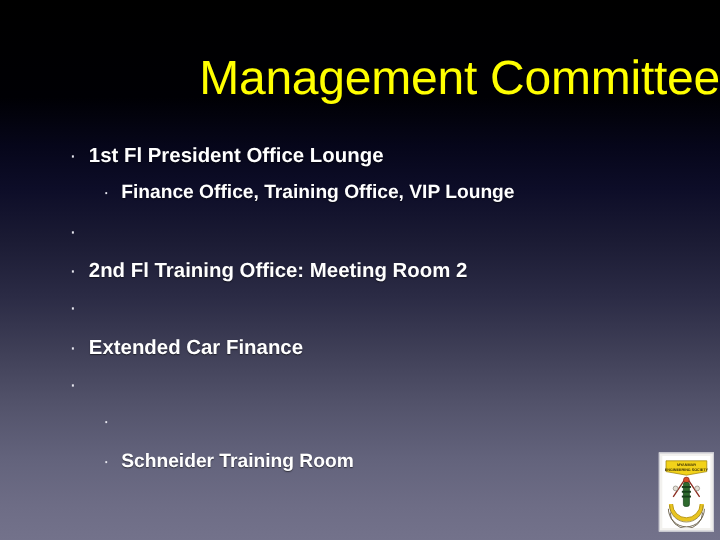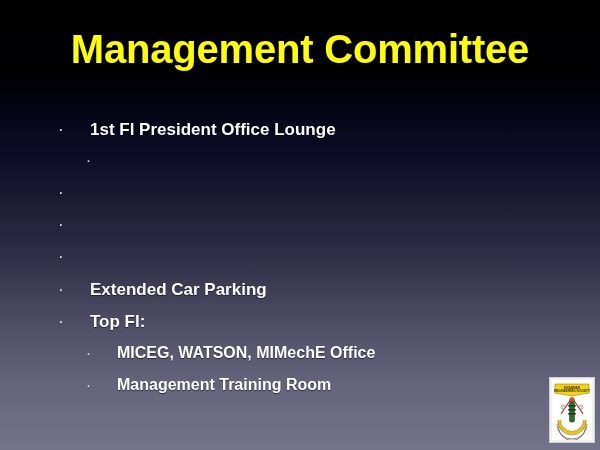--- a/index.html
+++ b/index.html
@@ -25,26 +25,26 @@
         #53536b 75%,
         #63637c 85%,
         #6e6d86 94%,
         #73728b 100%);
   }
 
   
   #title {
     position: absolute;
     left: 0;
-    top: 26px;
+    top: 42px;
     width: 600px;
-    text-align: center;
+    text-align: right;
     color: #ffff00;
     font-size: 40px;
-    font-weight: bold;
+    font-weight: normal;
     letter-spacing: -0.2px;
     line-height: 46px;
     white-space: nowrap;
   }
 
   
   #body {
     position: absolute;
     left: 0;
     top: 120px;
@@ -71,21 +71,20 @@
     font-size: 15px;
     width: 15px;
   }
 
   .bullet-text {
     flex: 0 1 auto;
     font-weight: bold;
     color: #ffffff;
     white-space: nowrap;
     text-shadow: 0 1px 1px rgba(0,0,0,0.55);
-    margin-left: 16px;
   }
   .level-1 .bullet-text { font-size: 17px; }
   .level-2 .bullet-text { font-size: 16px; }
 
   
   #logo {
     position: absolute;
     left: 549px;
     top: 377px;
     width: 46px;
@@ -111,45 +110,45 @@
 
   <div id="title">Management Committee</div>
 
   <div id="body">
       <div class="bullet-row level-1">
         <span class="bullet-marker">·</span>
         <span class="bullet-text">1st Fl President Office Lounge</span>
       </div>
       <div class="bullet-row level-2">
         <span class="bullet-marker">·</span>
+        <span class="bullet-text">Finance Office, Training Office, VIP Lounge</span>
       </div>
       <div class="bullet-row level-1">
         <span class="bullet-marker">·</span>
       </div>
       <div class="bullet-row level-1">
         <span class="bullet-marker">·</span>
+        <span class="bullet-text">2nd Fl Training Office: Meeting Room 2</span>
       </div>
       <div class="bullet-row level-1">
         <span class="bullet-marker">·</span>
       </div>
       <div class="bullet-row level-1">
         <span class="bullet-marker">·</span>
-        <span class="bullet-text">Extended Car Parking</span>
+        <span class="bullet-text">Extended Car Finance</span>
       </div>
       <div class="bullet-row level-1">
         <span class="bullet-marker">·</span>
-        <span class="bullet-text">Top Fl:</span>
       </div>
       <div class="bullet-row level-2">
         <span class="bullet-marker">·</span>
-        <span class="bullet-text">MICEG, WATSON, MIMechE Office</span>
       </div>
       <div class="bullet-row level-2">
         <span class="bullet-marker">·</span>
-        <span class="bullet-text">Management Training Room</span>
+        <span class="bullet-text">Schneider Training Room</span>
       </div>
     </div>
 
   <div id="logo">
     <div id="logo-inner">
       <svg width="40" height="60" viewBox="0 0 40 60">
         <rect x="0" y="0" width="40" height="60" fill="#ffffff"></rect>
 
         <path d="M3 4 L37 4 L37 13 L20 16 L3 13 Z" fill="#F2D21A" stroke="#9a8208" stroke-width="0.6"></path>
         <text x="20" y="8.6" font-family="Liberation Sans, sans-serif" font-size="3.1" font-weight="bold" fill="#3a2f05" text-anchor="middle">MYANMAR</text>

